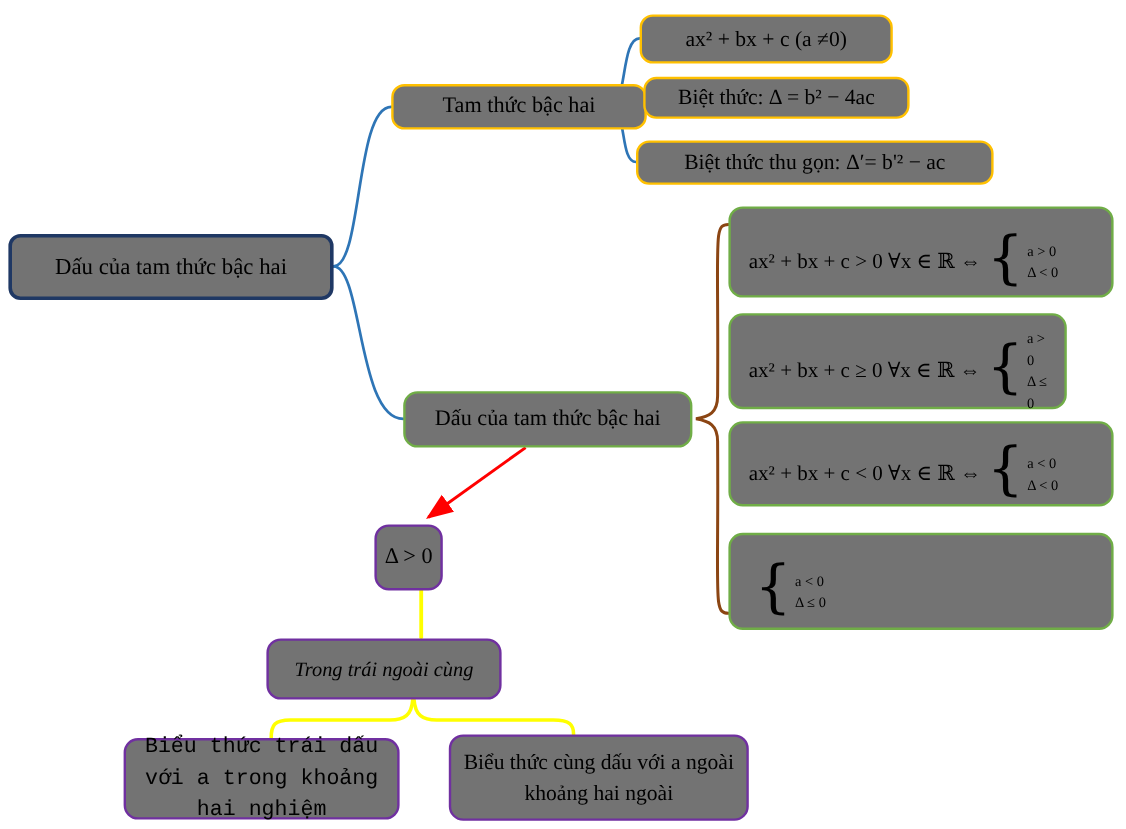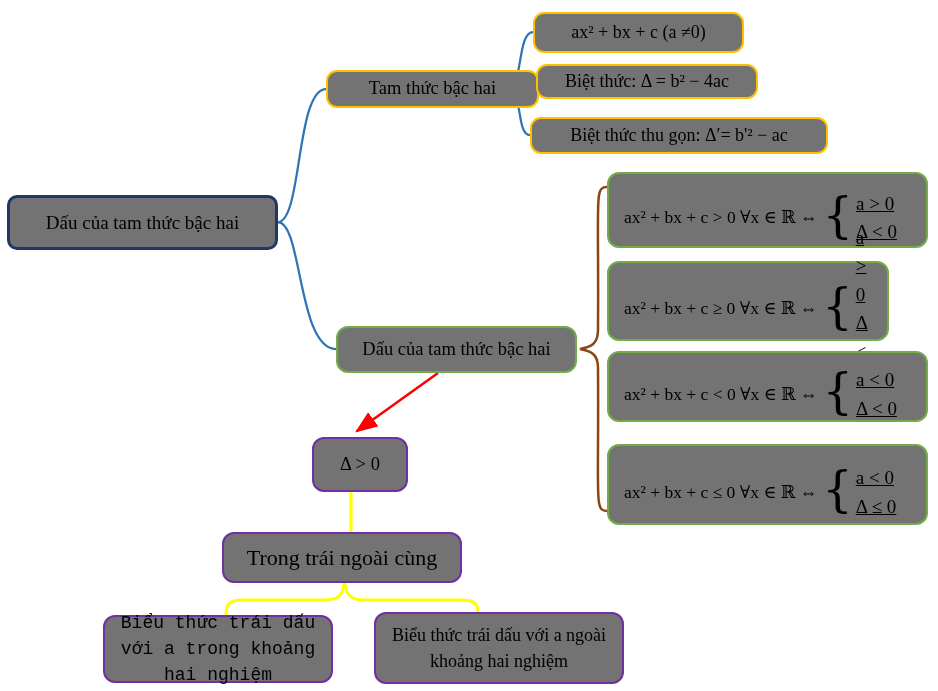--- a/index.html
+++ b/index.html
@@ -31,25 +31,25 @@
   #case-1{left:607px;top:261px;width:282px;height:80px;}
   #case-2{left:607px;top:351px;width:321px;height:71px;}
   #case-3{left:607px;top:444px;width:321px;height:81px;}
   .case .lhs{font-size:17.5px;white-space:nowrap;}
   .case .brace{
     font-size:48px;font-weight:400;line-height:.9;margin:0 3px 5px 5px;
     font-family:"DejaVu Serif",serif;
   }
   .case .conds{
     display:flex;flex-direction:column;
-    font-size:19px;line-height:1.5;text-align:left;text-decoration:underline;
+    font-size:12px;line-height:1.5;text-align:left;
   }
 
-  #node-delta{left:312px;top:437px;width:96px; height:55px;font-size:18.5px;}
-  #node-rule {left:222px;top:532px;width:240px;height:51px;font-size:22px;}
+  #node-delta{left:312px;top:437px;width:57px; height:55px;font-size:18.5px;}
+  #node-rule {left:222px;top:532px;width:196px;height:51px;font-size:17px;font-style:italic;}
   #leaf-0{left:103px;top:615px;width:230px;height:68px;font-size:18px;padding:2px 10px;line-height:1.45;font-family:Liberation Mono, monospace;}
   #leaf-1{left:374px;top:612px;width:250px;height:72px;font-size:18px;padding:2px 10px;line-height:1.45;}
 </style>
 </head>
 <body>
 
 <svg class="connectors" viewBox="0 0 938 691" xmlns="http://www.w3.org/2000/svg">
   <defs>
     <marker id="arrowhead" markerWidth="11" markerHeight="9" refX="8" refY="3.5" orient="auto" markerUnits="strokeWidth">
       <path d="M0,0 L9,3.5 L0,7 Z" fill="#FF0000"></path>
@@ -112,32 +112,31 @@
 </div>
 <div class="node green case" id="case-2">
   <span class="lhs">ax² + bx + c &lt; 0 ∀x ∈ ℝ ⇔</span>
   <span class="brace">{</span>
   <span class="conds">
     <span>a &lt; 0</span>
     <span>Δ &lt; 0</span>
   </span>
 </div>
 <div class="node green case" id="case-3">
-  <span class="lhs">ax² + bx + c ≤ 0 ∀x ∈ ℝ ⇔</span>
   <span class="brace">{</span>
   <span class="conds">
     <span>a &lt; 0</span>
     <span>Δ ≤ 0</span>
   </span>
 </div>
 
 <div class="node purple" id="node-delta">
   <span>Δ &gt; 0</span>
 </div>
 <div class="node purple" id="node-rule">
   <span>Trong trái ngoài cùng</span>
 </div>
 <div class="node purple" id="leaf-0">
   <span>Biểu thức trái dấu với a trong khoảng hai nghiệm</span>
 </div>
 <div class="node purple" id="leaf-1">
-  <span>Biểu thức trái dấu với a ngoài khoảng hai nghiệm</span>
+  <span>Biểu thức cùng dấu với a ngoài khoảng hai ngoài</span>
 </div>
 
 </body></html>

